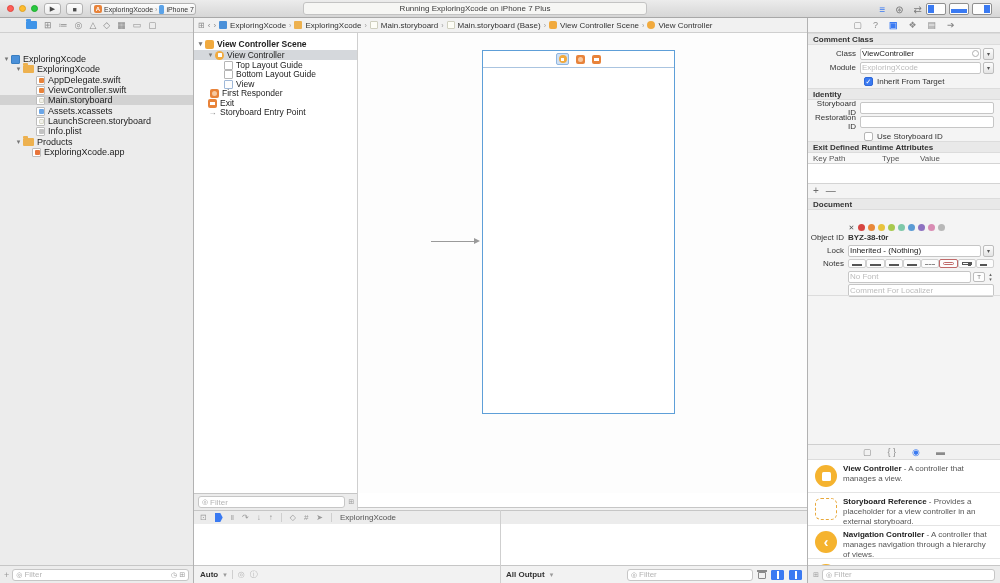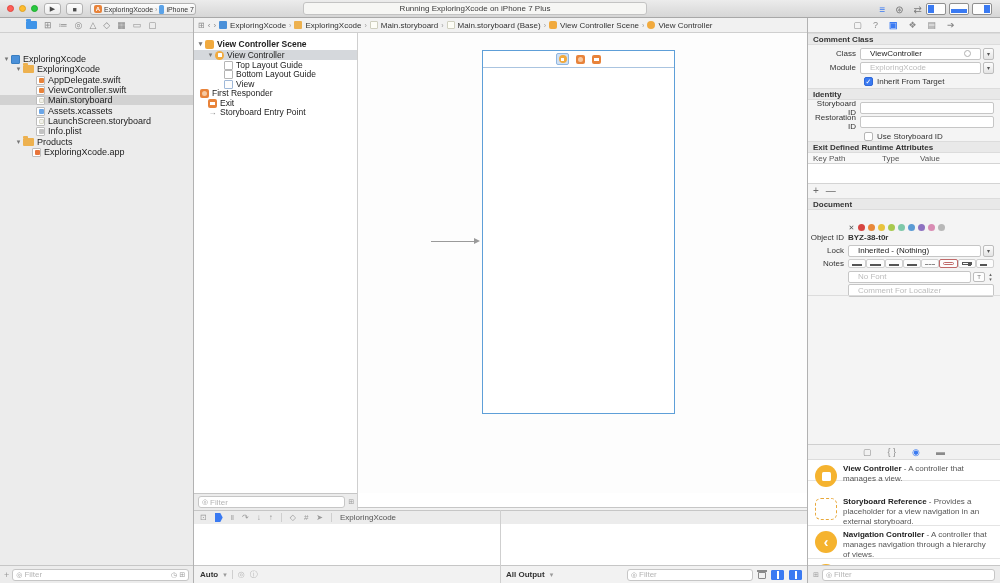--- a/index.html
+++ b/index.html
@@ -127,21 +127,21 @@
   .ctog::after { content:""; position:absolute; top:0; bottom:0; left:5px; width:1.5px; background:#fff; }
 
   
   .inspector { left:808px; top:18px; width:192px; height:565px; background:#f4f4f4; }
   .insptabs { left:0; top:0; width:192px; height:15px; border-bottom:1px solid #cfcfcf; display:flex; align-items:center; justify-content:center; gap:11px; }
   .insptabs span { font-size:9px; color:#8a8a8a; }
   .insptabs span.on { color:#3a7af2; font-weight:bold; }
   .sec-hdr { left:0; right:0; height:12px; background:#e9e9e9; border-top:1px solid #dcdcdc; border-bottom:1px solid #dcdcdc; font-weight:bold; font-size:8px; color:#333; line-height:11px; padding-left:5px; }
   .irow { left:0; right:6px; height:13px; display:flex; align-items:center; font-size:8px; color:#333; }
   .ilabel { width:52px; text-align:right; padding-right:4px; flex:0 0 auto; color:#333; }
-  .ifield { flex:1; height:12px; background:#fff; border:1px solid #c6c6c6; border-radius:2px; display:flex; align-items:center; padding:0 9px; font-size:8px; color:#222; position:relative; min-width:0; white-space:nowrap; overflow:hidden;}
+  .ifield { flex:1; height:12px; background:#fff; border:1px solid #c6c6c6; border-radius:2px; display:flex; align-items:center; padding:0 1px; font-size:8px; color:#222; position:relative; min-width:0; white-space:nowrap; overflow:hidden;}
   .ifield .ph { color:#bcbcbc; }
   .dd { width:11px; height:12px; background:linear-gradient(#fdfdfd,#e4e4e4); border:1px solid #bdbdbd; border-radius:2px; margin-left:2px; flex:0 0 auto; display:flex; align-items:center; justify-content:center; font-size:6px; color:#555; }
   .cc-circle { width:7px; height:7px; border:1px solid #b0b0b0; border-radius:50%; flex:0 0 auto; margin-left:2px; }
   .cb { width:9px; height:9px; background:#fff; border:1px solid #b5b5b5; border-radius:2px; margin-right:4px; flex:0 0 auto; display:flex; align-items:center; justify-content:center; font-size:7px; color:#fff; }
   .cb.on { background:#3a7af2; border-color:#2f68d8; }
   .tblhdr { display:flex; font-size:8px; color:#555; border-bottom:1px solid #d4d4d4; background:#f8f8f8; height:11px; align-items:center; }
   .tblbody { background:#fff; border-bottom:1px solid #d4d4d4; }
   .pm { font-size:10px; color:#6a6a6a; }
   .swatch { width:7px; height:7px; border-radius:50%; flex:0 0 auto; }
   .swx { width:7px; height:7px; flex:0 0 auto; color:#555; font-size:7px; line-height:7px; text-align:center; }
@@ -337,21 +337,21 @@
       <span>Top Layout Guide</span>
     </div>
     <div class="abs out-row" style="top:36px;padding-left:30px;">
       <span class="oic guide"></span>
       <span>Bottom Layout Guide</span>
     </div>
     <div class="abs out-row" style="top:46px;padding-left:30px;">
       <span class="oic view"></span>
       <span>View</span>
     </div>
-    <div class="abs out-row" style="top:55px;padding-left:6px;">
+    <div class="abs out-row" style="top:55px;padding-left:16px;">
       <span class="oic fr"></span>
       <span>First Responder</span>
     </div>
     <div class="abs out-row" style="top:65px;padding-left:14px;">
       <span class="oic exit"></span>
       <span>Exit</span>
     </div>
     <div class="abs out-row" style="top:74px;padding-left:14px;">
       <span class="oic entry">→</span>
       <span>Storyboard Entry Point</span>
@@ -561,27 +561,27 @@
   <div class="abs hdiv-insp"></div>
   <div class="abs vdiv" style="left:807px;top:18px;height:565px;"></div>
 
   <div class="abs libtabs">
     <span>▢</span>
     <span>{ }</span>
     <span class="on">◉</span>
     <span>▬</span>
   </div>
   <div class="abs library">
-    <div class="librow" style="top:0;height:21px;">
+    <div class="librow" style="top:0;height:33px;">
       <span class="libic sq"></span>
       <span class="libtxt"><b>View Controller</b> <span>-</span> <span>A controller that manages a view.</span></span>
     </div>
     <div class="librow" style="top:33px;height:33px;">
       <span class="libic dashed"></span>
-      <span class="libtxt"><b>Storyboard Reference</b> <span>-</span> <span>Provides a placeholder for a view navigation in an external storyboard.</span></span>
+      <span class="libtxt"><b>Storyboard Reference</b> <span>-</span> <span>Provides a placeholder for a view controller in an external storyboard.</span></span>
     </div>
     <div class="librow" style="top:66px;height:33px;">
       <span class="libic chev">‹</span>
       <span class="libtxt"><b>Navigation Controller</b> <span>-</span> <span>A controller that manages navigation through a hierarchy of views.</span></span>
     </div>
     <div class="librow" style="top:99px;height:6px;border-bottom:0;">
       <span class="libic"></span>
     </div>
   </div>
   <div class="abs lib-filter">

